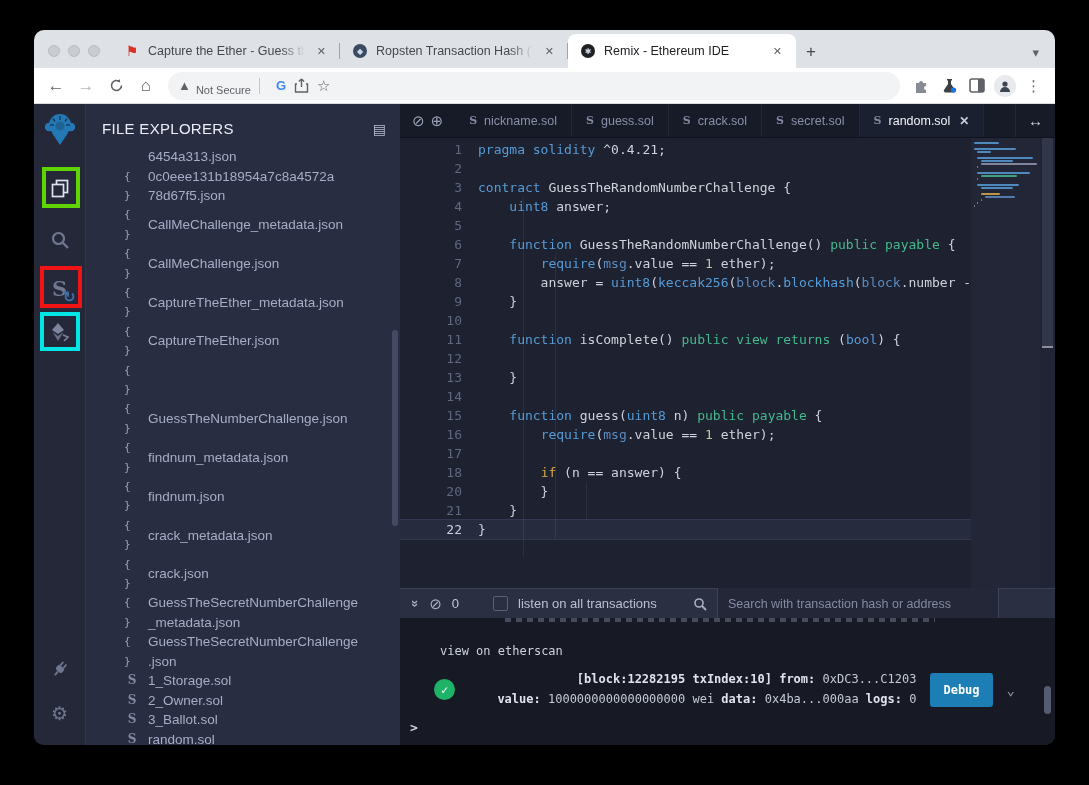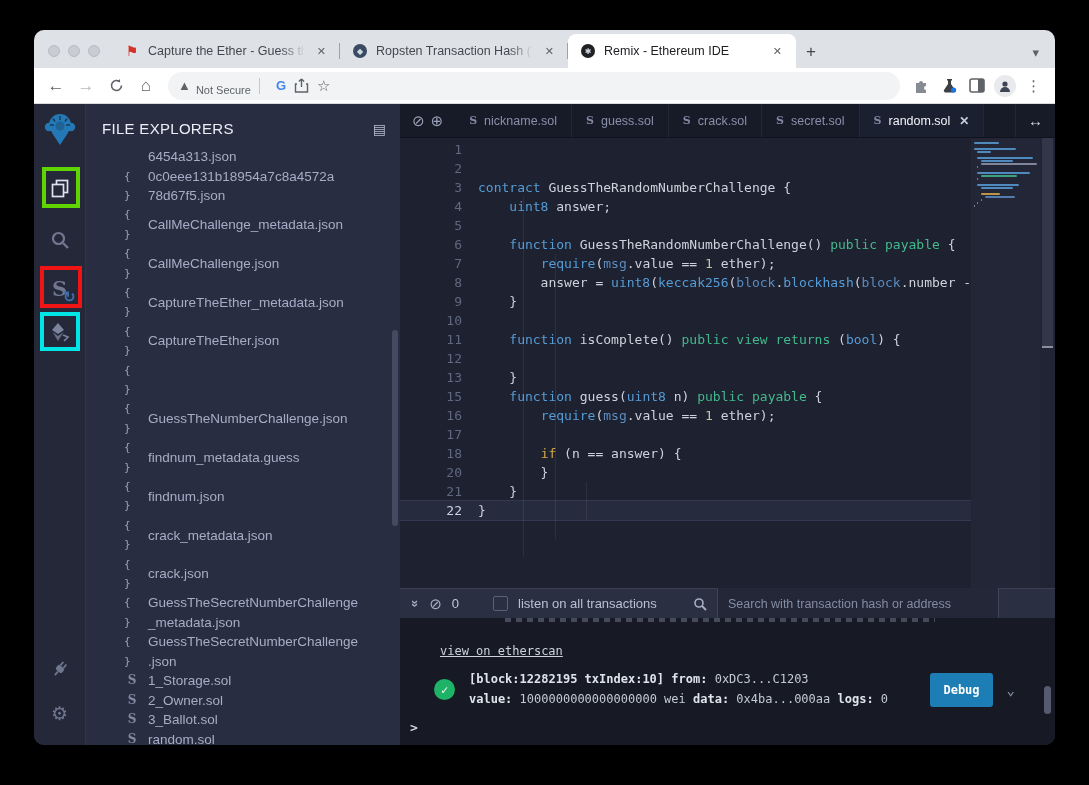--- a/index.html
+++ b/index.html
@@ -100,25 +100,25 @@
   .tcount { color:#c3c9d6; font-size:13px; margin-right:8px; }
   .chk { width:15px; height:15px; border:1px solid #5a6078; border-radius:2px; background:transparent; margin-left:16px; }
   .listen { color:#b9c0d2; font-size:13px; }
   .tsearch-ic { margin-left:auto; color:#a9b0c4; font-size:13px; }
   .tinput { width:282px; height:40px; background:#232738; border:1px solid #3e4358; border-radius:3px; color:#cfd4e0;
     font-size:12.5px; padding:0 10px; margin-right:44px; font-family:"Liberation Sans",sans-serif; }
   .tinput::placeholder { color:#848ca2; }
   .term-body { flex:1; background:#171a24; position:relative; font-family:"DejaVu Sans Mono",monospace; color:#c3c9d6; font-size:12px; overflow:hidden; }
   .clipline { position:absolute; top:0; left:105px; right:120px; height:4px;
     background:repeating-linear-gradient(90deg,#6c7288 0 6px, transparent 6px 11px); opacity:.55; }
-  .etherscan-link { position:absolute; left:40px; top:26px; text-decoration:underline; color:#ccd1dd; font-size:12px; }
+  .etherscan-link { position:absolute; left:40px; top:26px; color:#ccd1dd; font-size:12px; }
   .txentry { position:absolute; left:34px; top:52px; right:14px; display:flex; gap:14px; align-items:center; }
   .checkc { width:21px; height:21px; border-radius:50%; display:flex; align-items:center; justify-content:center;
     color:#fff; font-size:12px; font-weight:bold; flex:0 0 21px; }
-  .txlines { flex:1; line-height:19.5px; white-space:nowrap; overflow:hidden; }
+  .txlines { flex:1; line-height:19.5px; white-space:nowrap; overflow:hidden;text-align:right; }
   .tl-b { font-weight:bold; color:#dfe3ec; }
   .debugbtn { flex:0 0 auto; color:#fff; font-weight:bold; font-size:12px; padding:10px 13px; border:none; border-radius:3px;
     font-family:"DejaVu Sans Mono",monospace; }
   .tx-chev { color:#8a92a8; font-weight:bold; font-size:14px; margin-right:26px; }
   .prompt { position:absolute; left:10px; bottom:10px; color:#d0d5e0; font-weight:bold; font-size:13px; }
   .term-scroll { position:absolute; right:4px; top:68px; width:7px; height:28px; background:#565b72; border-radius:4px; }
 
   svg { display:block; }
 </style>
 </head>
@@ -309,21 +309,21 @@
           <div class="frow ind2">
             <span class="fi">
               <span class="fi-json">{ }</span>
             </span>
             <span class="flabel">GuessTheNumberChallenge.json</span>
           </div>
           <div class="frow ind2">
             <span class="fi">
               <span class="fi-json">{ }</span>
             </span>
-            <span class="flabel">findnum_metadata.guess</span>
+            <span class="flabel">findnum_metadata.json</span>
           </div>
           <div class="frow ind2">
             <span class="fi">
               <span class="fi-json">{ }</span>
             </span>
             <span class="flabel">findnum.json</span>
           </div>
           <div class="frow ind2">
             <span class="fi">
               <span class="fi-json">{ }</span>
@@ -409,33 +409,34 @@
             </div>
           </div>
         <div class="tab-expand">↔</div>
       </div>
 
       <div class="editor">
         <div class="codepane">
           <div class="guide" style="left:123px;top:59px;height:360px;"></div>
           <div class="guide" style="left:155px;top:116px;height:285px;"></div>
           <div class="guide" style="left:186px;top:344px;height:38px;"></div>
-        <div class="cl"><span class="gut">1</span></div>
+        <div class="cl"><span class="gut">1</span><span class="code"><span class="tk-k">pragma</span><span class="tk-p"> </span><span class="tk-k">solidity</span><span class="tk-p"> ^0.4.21;</span></span></div>
             <div class="cl"><span class="gut">2</span><span class="code"></span></div>
             <div class="cl"><span class="gut">3</span><span class="code"><span class="tk-k">contract</span><span class="tk-p"> GuessTheRandomNumberChallenge {</span></span></div>
             <div class="cl"><span class="gut">4</span><span class="code"><span class="tk-p">    </span><span class="tk-k">uint8</span><span class="tk-p"> answer;</span></span></div>
             <div class="cl"><span class="gut">5</span><span class="code"></span></div>
             <div class="cl"><span class="gut">6</span><span class="code"><span class="tk-p">    </span><span class="tk-k">function</span><span class="tk-p"> GuessTheRandomNumberChallenge() </span><span class="tk-g">public</span><span class="tk-p"> </span><span class="tk-g">payable</span><span class="tk-p"> {</span></span></div>
             <div class="cl"><span class="gut">7</span><span class="code"><span class="tk-p">        </span><span class="tk-k">require</span><span class="tk-p">(</span><span class="tk-b">msg</span><span class="tk-p">.value == </span><span class="tk-n">1</span><span class="tk-p"> ether);</span></span></div>
             <div class="cl"><span class="gut">8</span><span class="code"><span class="tk-p">        answer = </span><span class="tk-k">uint8</span><span class="tk-p">(</span><span class="tk-k">keccak256</span><span class="tk-p">(</span><span class="tk-b">block</span><span class="tk-p">.</span><span class="tk-k">blockhash</span><span class="tk-p">(</span><span class="tk-b">block</span><span class="tk-p">.number - </span></span></div>
             <div class="cl"><span class="gut">9</span><span class="code"><span class="tk-p">    }</span></span></div>
             <div class="cl"><span class="gut">10</span><span class="code"></span></div>
             <div class="cl"><span class="gut">11</span><span class="code"><span class="tk-p">    </span><span class="tk-k">function</span><span class="tk-p"> isComplete() </span><span class="tk-g">public</span><span class="tk-p"> </span><span class="tk-g">view</span><span class="tk-p"> </span><span class="tk-g">returns</span><span class="tk-p"> (</span><span class="tk-k">bool</span><span class="tk-p">) {</span></span></div>
             <div class="cl"><span class="gut">12</span></div>
             <div class="cl"><span class="gut">13</span><span class="code"><span class="tk-p">    }</span></span></div>
+            <div class="cl"><span class="gut">14</span><span class="code"></span></div>
             <div class="cl"><span class="gut">15</span><span class="code"><span class="tk-p">    </span><span class="tk-k">function</span><span class="tk-p"> guess(</span><span class="tk-k">uint8</span><span class="tk-p"> n) </span><span class="tk-g">public</span><span class="tk-p"> </span><span class="tk-g">payable</span><span class="tk-p"> {</span></span></div>
             <div class="cl"><span class="gut">16</span><span class="code"><span class="tk-p">        </span><span class="tk-k">require</span><span class="tk-p">(</span><span class="tk-b">msg</span><span class="tk-p">.value == </span><span class="tk-n">1</span><span class="tk-p"> ether);</span></span></div>
             <div class="cl"><span class="gut">17</span><span class="code"></span></div>
             <div class="cl"><span class="gut">18</span><span class="code"><span class="tk-p">        </span><span class="tk-y">if</span><span class="tk-p"> (n == answer) {</span></span></div>
             <div class="cl"><span class="gut">20</span><span class="code"><span class="tk-p">        }</span></span></div>
             <div class="cl"><span class="gut">21</span><span class="code"><span class="tk-p">    }</span></span></div>
             <div class="cl active"><span class="gut">22</span><span class="code"><span class="tk-p">}</span></span></div>
           </div>
         <div class="minimap">
             <div class="mm-line" style="margin-left: 0px; width: 25.2px; background: rgb(86, 156, 214);"></div>

